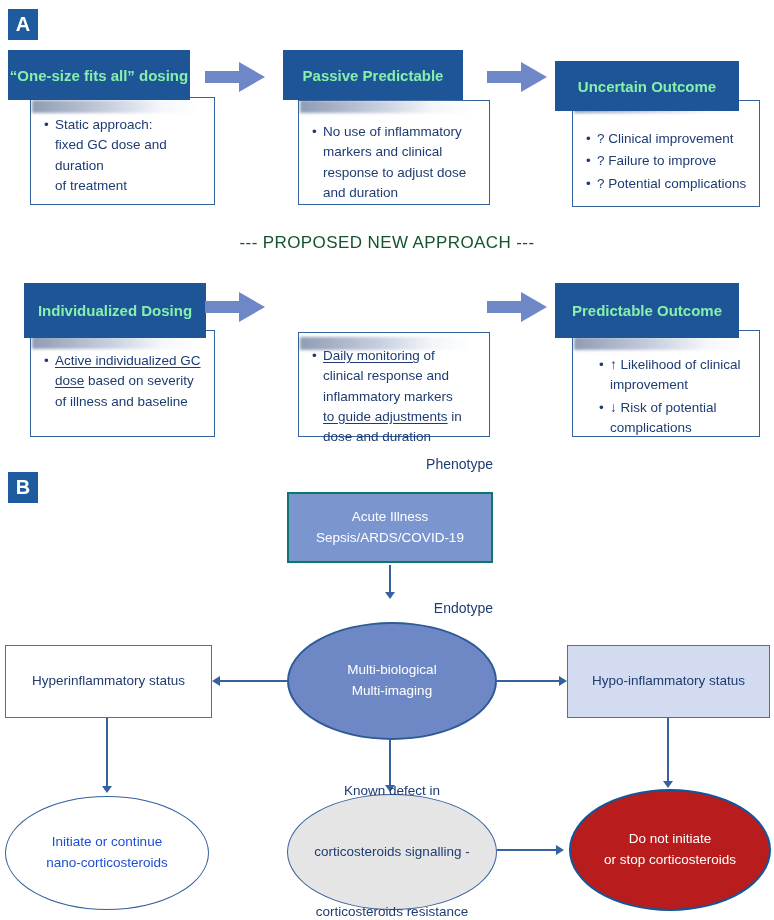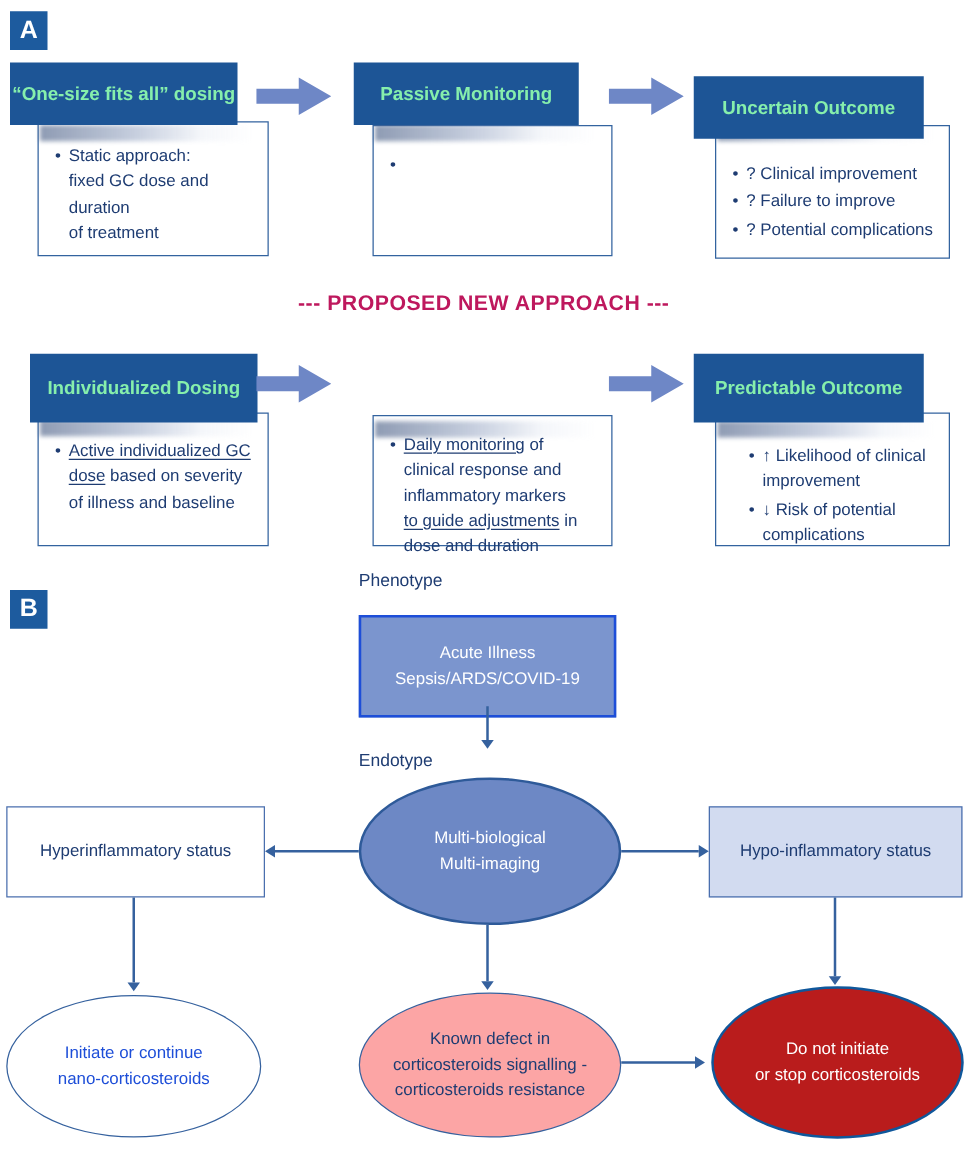--- a/index.html
+++ b/index.html
@@ -28,30 +28,30 @@
   .content{
     position:absolute;background:#ffffff;border:1.5px solid #33639f;z-index:1;
     padding:17px 8px 0 13px;font-size:13.5px;line-height:1.5;color:#1e3c72;
     box-sizing:border-box;
   }
   .bullet{display:flex;margin-bottom:2px;}
   .dot{width:11px;flex:0 0 11px;}
   .u{text-decoration:underline;text-underline-offset:2px;}
   .divider{
     position:absolute;left:0;top:233px;width:774px;text-align:center;
-    font-size:17px;font-weight:700;color:#be185d;letter-spacing:.4px;
+    font-size:17px;font-weight:400;color:#14532d;letter-spacing:.4px;
   }
   
   .bbox{
     position:absolute;box-sizing:border-box;display:flex;flex-direction:column;
     align-items:center;justify-content:center;text-align:center;
     font-size:13.5px;line-height:1.55;
   }
   .ellipse{border-radius:50%;}
-  .blabel{position:absolute;text-align:left;font-size:14px;color:#1e3c72;}
+  .blabel{position:absolute;text-align:right;font-size:14px;color:#1e3c72;}
   
   .vline{position:absolute;width:1.5px;background:#35619e;}
   .hline{position:absolute;height:1.5px;background:#35619e;}
   .ah-down{position:absolute;width:0;height:0;border-left:5px solid transparent;border-right:5px solid transparent;border-top:7px solid #35619e;}
   .ah-left{position:absolute;width:0;height:0;border-top:5px solid transparent;border-bottom:5px solid transparent;border-right:8px solid #35619e;}
   .ah-right{position:absolute;width:0;height:0;border-top:5px solid transparent;border-bottom:5px solid transparent;border-left:8px solid #35619e;}
   .flow-arrow{position:absolute;z-index:4;}
 </style>
 </head>
 <body>
@@ -73,26 +73,32 @@
         <span>of treatment</span>
       </div>
     </div>
   </div>
 
   <svg class="flow-arrow" style="left:205px;top:60px;" width="62" height="34" viewBox="0 0 62 34">
     <polygon points="0,11 34,11 34,2 60,17 34,32 34,23 0,23" fill="#6e87c6"></polygon>
   </svg>
 
   <div class="hdr" style="left:283px;top:50px;width:180px;">
-    <span>Passive Monitoring</span>
+    <span>Passive Predictable</span>
   </div>
   <div class="hdr-shadow" style="left:300px;top:100px;width:186px;"></div>
   <div class="content" style="left:298px;top:100px;width:192px;height:105px;padding-top:21px;">
     <div class="bullet">
       <span class="dot">•</span>
+      <div>
+        <span>No use of inflammatory</span><br>
+        <span>markers and clinical</span><br>
+        <span>response to adjust dose</span><br>
+        <span>and duration</span>
+      </div>
     </div>
   </div>
 
   <svg class="flow-arrow" style="left:487px;top:60px;" width="62" height="34" viewBox="0 0 62 34">
     <polygon points="0,11 34,11 34,2 60,17 34,32 34,23 0,23" fill="#6e87c6"></polygon>
   </svg>
 
   <div class="hdr" style="left:555px;top:50px;width:184px;margin-top:11px;">
     <span>Uncertain Outcome</span>
   </div>
@@ -169,21 +175,21 @@
         <span>↓ Risk of potential</span><br>
         <span>complications</span>
       </div>
     </div>
   </div>
 
   <div class="panel-label" style="left:8px;top:472px;">B</div>
 
   <div class="blabel" style="left:287px;top:456px;width:206px;">Phenotype</div>
 
-  <div class="bbox" style="left:287px;top:492px;width:206px;height:82px;background:#7b95ce;border:2px solid #1d4ed8;color:#ffffff;">
+  <div class="bbox" style="left:287px;top:492px;width:206px;height:71px;background:#7b95ce;border:2px solid #0f766e;color:#ffffff;">
     <span>Acute Illness</span>
     <span>Sepsis/ARDS/COVID-19</span>
   </div>
 
   <div class="vline" style="left:389px;top:565px;height:28px;"></div>
   <div class="ah-down" style="left:385px;top:592px;"></div>
 
   <div class="blabel" style="left:287px;top:600px;width:206px;">Endotype</div>
 
   <div class="bbox ellipse" style="left:287px;top:622px;width:210px;height:118px;background:#6d88c5;border:2px solid #2e5a99;color:#ffffff;">
@@ -211,21 +217,21 @@
   <div class="ah-down" style="left:385px;top:785px;"></div>
 
   <div class="vline" style="left:667px;top:718px;height:63px;"></div>
   <div class="ah-down" style="left:663px;top:781px;"></div>
 
   <div class="bbox ellipse" style="left:5px;top:796px;width:204px;height:114px;background:#ffffff;border:1.5px solid #35619e;color:#1d4ed8;">
     <span>Initiate or continue</span>
     <span>nano-corticosteroids</span>
   </div>
 
-  <div class="bbox ellipse" style="left:287px;top:794px;width:210px;height:116px;background:#fca5a5;border:1.5px solid #35619e;color:#1e3c72;">
+  <div class="bbox ellipse" style="left:287px;top:794px;width:210px;height:116px;background:#e5e5e5;border:1.5px solid #35619e;color:#1e3c72;gap:40px;">
     <span>Known defect in</span>
     <span>corticosteroids signalling -</span>
     <span>corticosteroids resistance</span>
   </div>
 
   <div class="hline" style="left:497px;top:849px;width:59px;"></div>
   <div class="ah-right" style="left:556px;top:845px;"></div>
 
   <div class="bbox ellipse" style="left:569px;top:789px;width:202px;height:122px;background:#b91c1c;border:2px solid #0f579b;color:#ffffff;">
     <span>Do not initiate</span>

